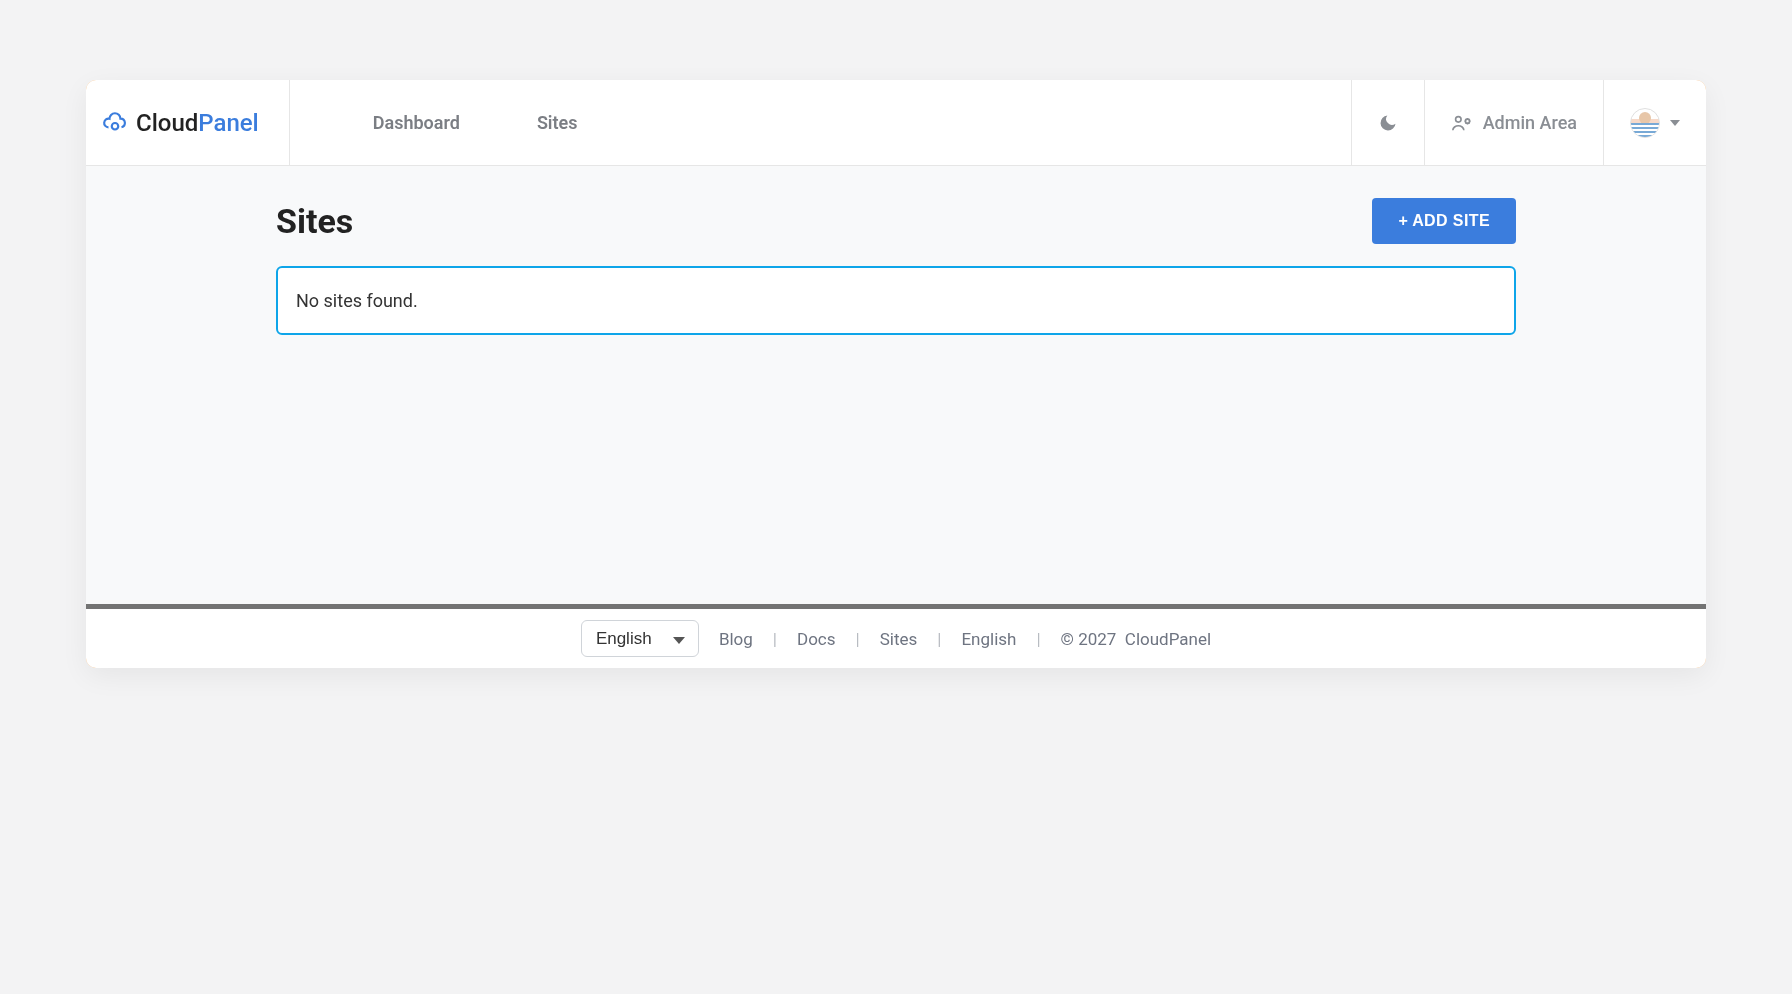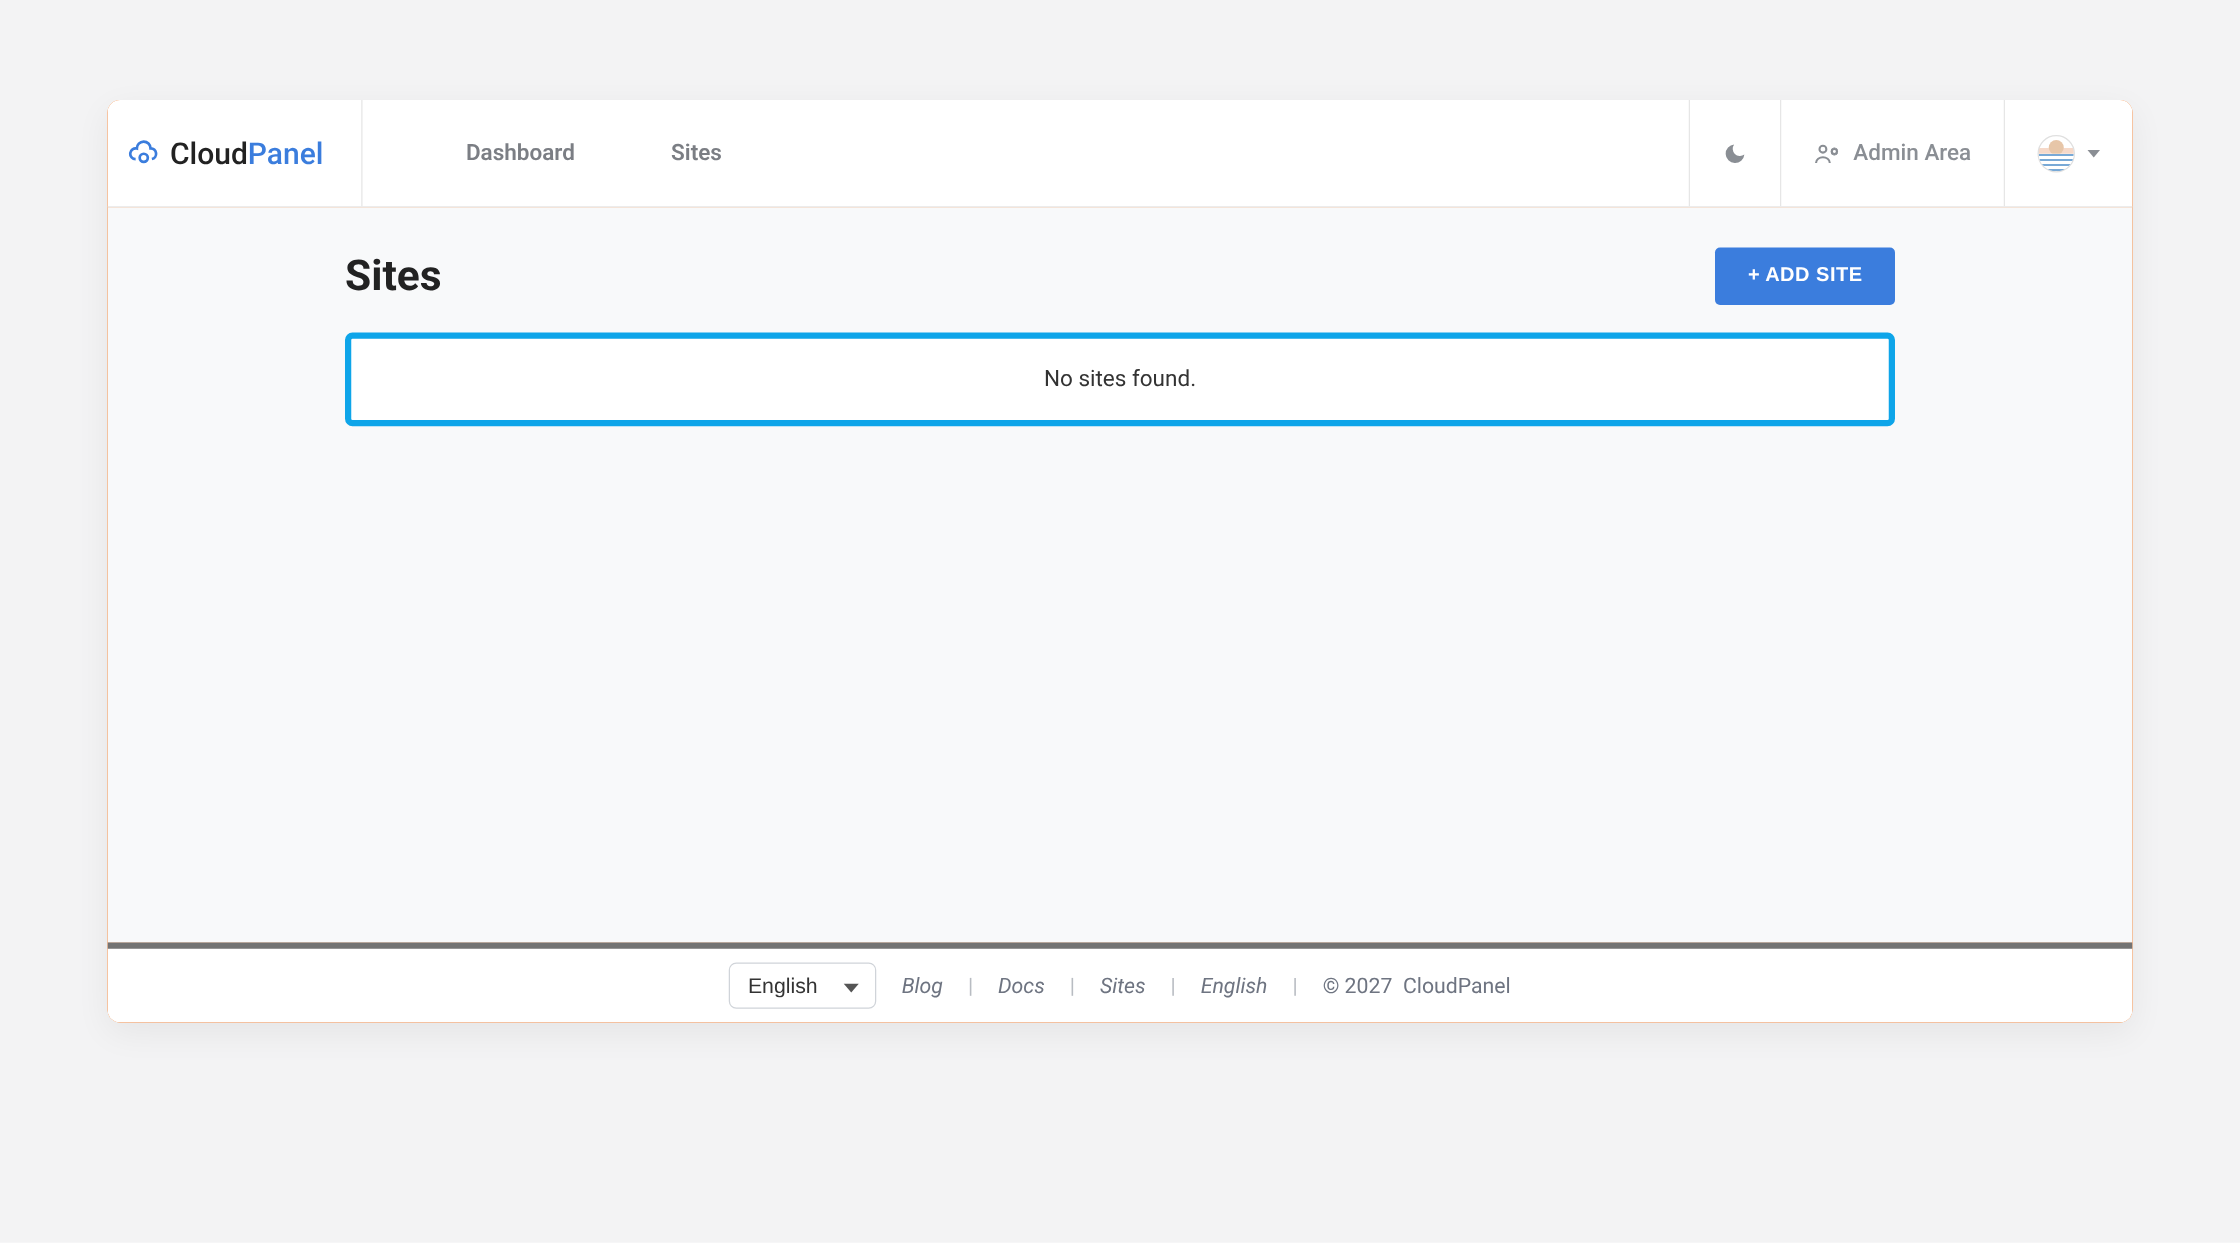--- a/index.html
+++ b/index.html
@@ -7,22 +7,22 @@
   body {
     background: #f3f3f4;
     font-family: -apple-system, BlinkMacSystemFont, "Segoe UI", Roboto, "Helvetica Neue", Arial, sans-serif;
     display: flex;
     align-items: flex-start;
     justify-content: center;
     padding-top: 80px;
   }
   .app-shell {
     width: 1620px;
-    height: 738px;
-    background: #f97316;
+    height: 588px;
+    background: #fdba74;
     border-radius: 10px;
     box-shadow: 0 8px 28px rgba(0,0,0,0.06);
     display: flex;
     flex-direction: column;
     overflow: hidden;
     position: relative;
   }
   
   .header {
     height: 86px;
@@ -121,24 +121,23 @@
     font-size: 16px;
     font-weight: 600;
     letter-spacing: 0.4px;
     cursor: pointer;
     display: inline-flex;
     align-items: center;
     gap: 4px;
   }
   .card {
     background: #fff;
-    border: 5px solid #0ea5e9;
+    border: 2px solid #0ea5e9;
     border-radius: 6px;
     padding: 22px 18px;
-    text-align: center;
   }
   .empty-text { font-size: 18px; color: #333; }
 
   
   .footer {
     height: 64px;
     border-top: 5px solid #737373;
     background: #fff;
     display: flex;
     align-items: center;
@@ -162,21 +161,21 @@
   .lang-wrap::after {
     content:"";
     position:absolute;
     right:14px; top:50%; transform:translateY(-30%);
     width:0; height:0;
     border-left:6px solid transparent;
     border-right:6px solid transparent;
     border-top:7px solid #555;
     pointer-events:none;
   }
-  .footer a { color:#6e7481; text-decoration:none; cursor:pointer;font-style:italic; }
+  .footer a { color:#6e7481; text-decoration:none; cursor:pointer; }
   .sep { color:#b8bcc2; }
 </style>
 </head>
 <body>
 
 <div class="app-shell">
 
   <div class="header">
     <div class="logo-box">
       <svg class="logo-icon" viewBox="0 0 24 24" fill="none" stroke="#3b7ddd" stroke-width="2">

